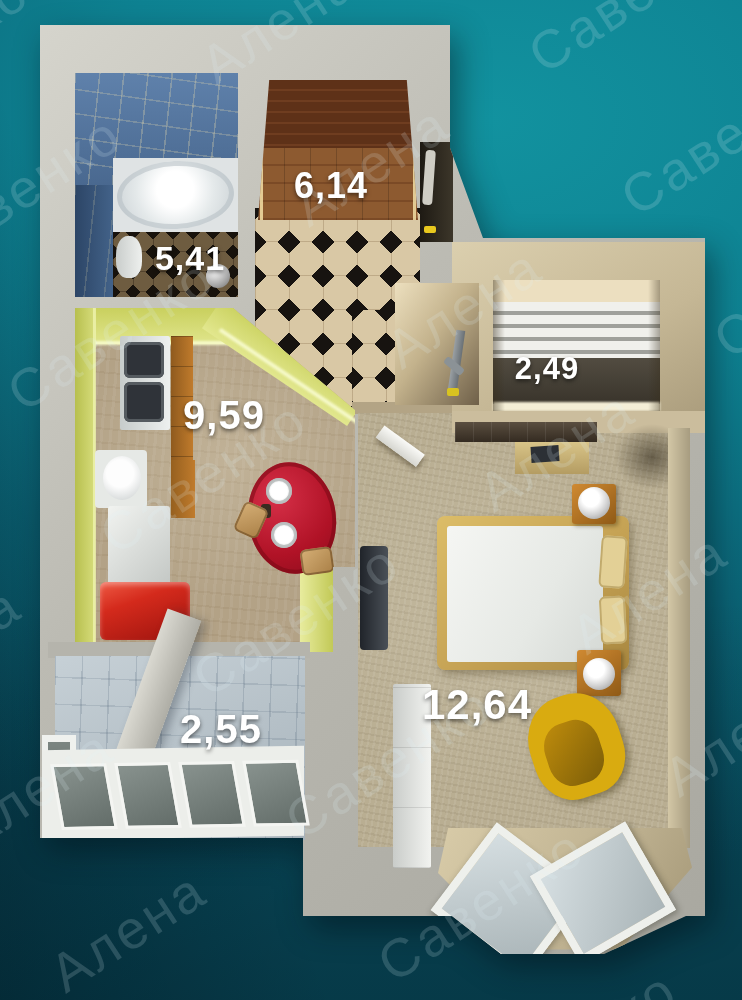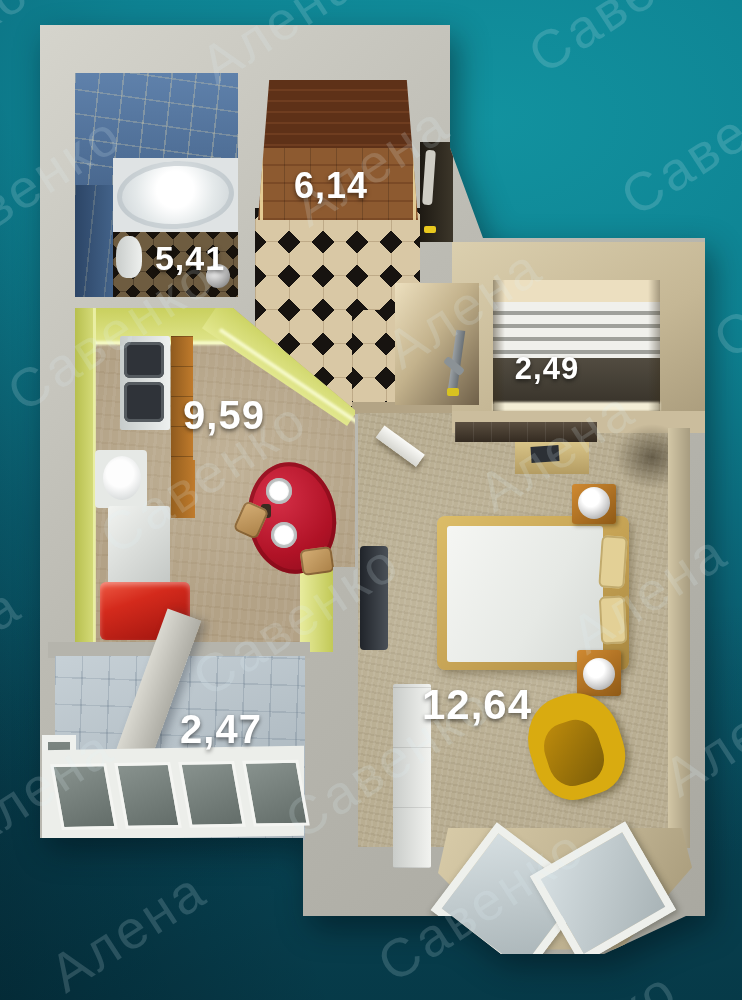--- a/index.html
+++ b/index.html
@@ -306,16 +306,16 @@
         <div class="a balc-glass" style="left:206px;top:14px;"></div>
       </div>
     </div>
   </div>
 
   <div class="a room-label" style="left:331px;top:186px;font-size:36px;">6,14</div>
   <div class="a room-label" style="left:190px;top:258px;font-size:34px;">5,41</div>
   <div class="a room-label" style="left:224px;top:415px;font-size:40px;">9,59</div>
   <div class="a room-label" style="left:547px;top:369px;font-size:31px;">2,49</div>
   <div class="a room-label" style="left:477px;top:705px;font-size:42px;">12,64</div>
-  <div class="a room-label" style="left:221px;top:729px;font-size:40px;">2,47</div>
+  <div class="a room-label" style="left:221px;top:729px;font-size:40px;">2,55</div>
 
   <div class="a watermark">Алена Савенко Алена Савенко Алена Савенко Алена Савенко Алена Савенко Алена Савенко Алена Савенко Алена Савенко Алена Савенко Алена Савенко Алена Савенко Алена Савенко Алена Савенко Алена Савенко Алена Савенко Алена Савенко Алена Савенко Алена Савенко Алена Савенко Алена Савенко Алена Савенко Алена Савенко Алена Савенко Алена Савенко Алена Савенко Алена Савенко Алена Савенко Алена Савенко Алена Савенко Алена Савенко Алена Савенко Алена Савенко Алена Савенко Алена Савенко Алена Савенко Алена Савенко Алена Савенко Алена Савенко Алена Савенко Алена Савенко Алена Савенко Алена Савенко Алена Савенко Алена Савенко Алена Савенко Алена Савенко Алена Савенко Алена Савенко Алена Савенко Алена Савенко Алена Савенко Алена Савенко Алена Савенко Алена Савенко Алена Савенко Алена Савенко Алена Савенко Алена Савенко Алена Савенко Алена Савенко Алена Савенко Алена Савенко Алена Савенко Алена Савенко Алена Савенко Алена Савенко Алена Савенко Алена Савенко Алена Савенко Алена Савенко </div>
 </div>
 
 </body></html>

